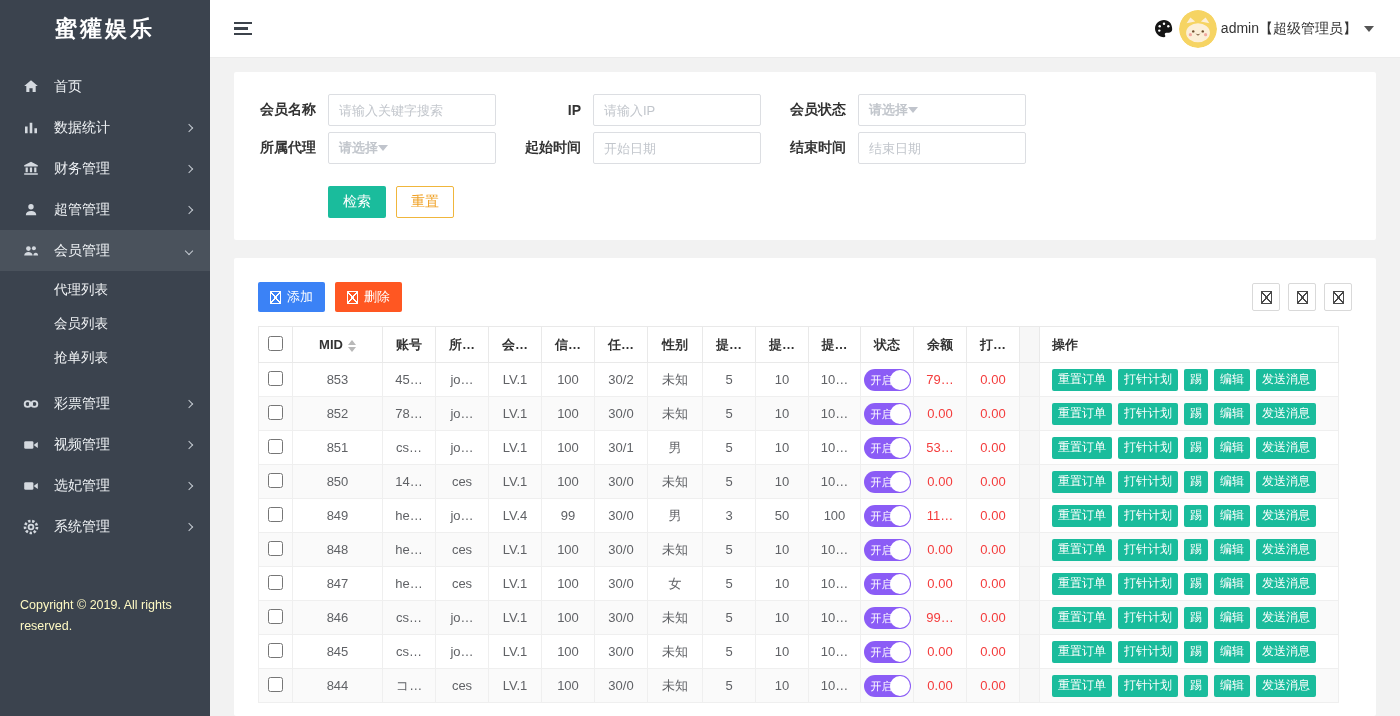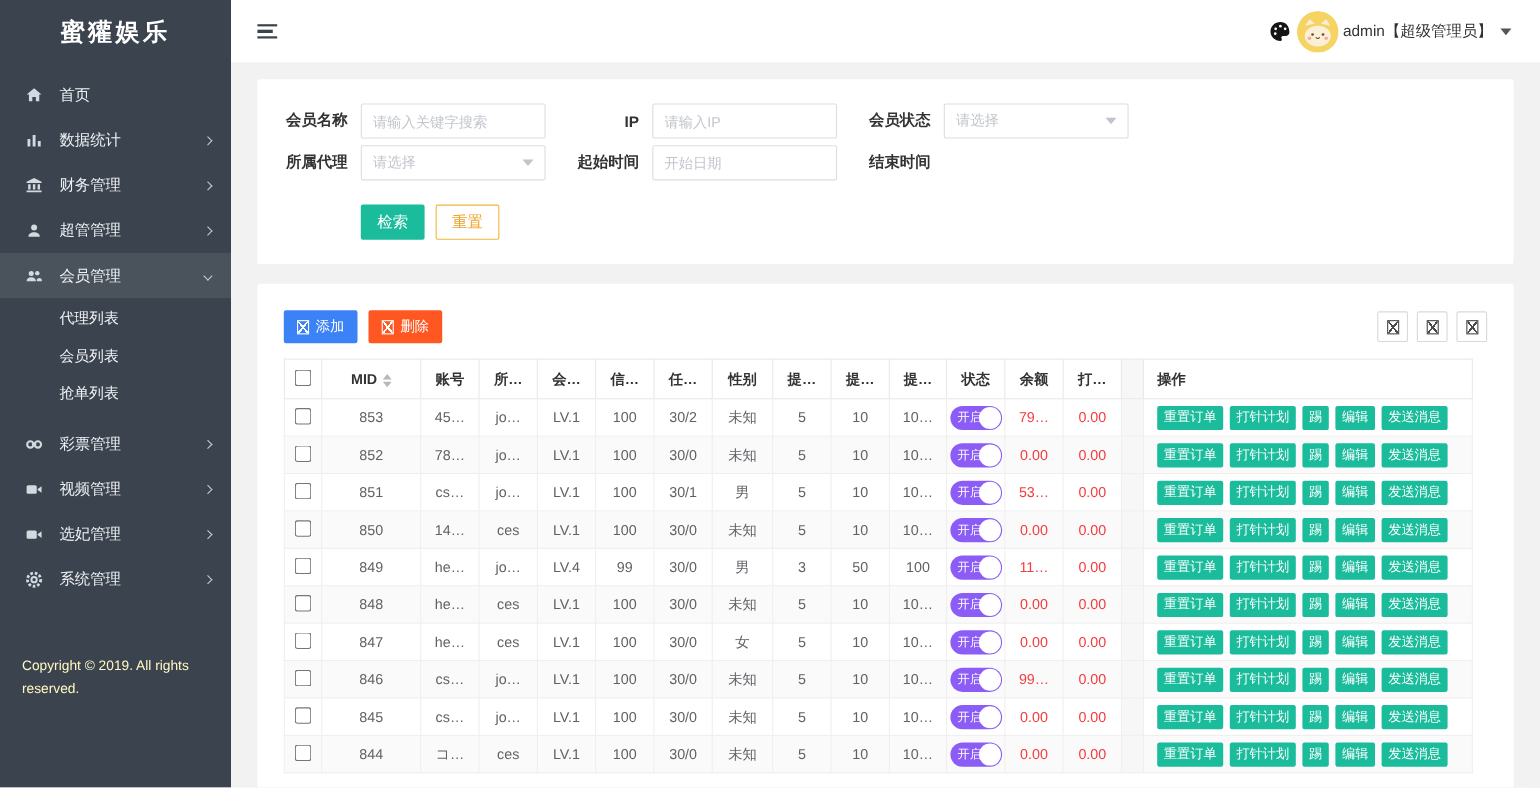--- a/index.html
+++ b/index.html
@@ -38,21 +38,21 @@
   .content { padding:14px 24px 0 24px; display:flex; flex-direction:column; flex:1; min-height:0; }
   .card { background:#fff; border-radius:2px; }
 
   
   .filter-card { padding:22px 24px 22px 24px; height:168px; flex-shrink:0; }
   .frow { display:flex; margin-bottom:6px; }
   .fg { display:flex; align-items:center; width:265px; margin-bottom:0; }
   .flabel { width:70px; text-align:right; padding-right:12px; font-size:14px; color:#333; font-weight:bold; flex-shrink:0; }
   .fctl { width:168px; height:32px; border:1px solid #dcdee2; border-radius:2px; font-size:13px; padding:0 10px; color:#555; outline:none; background:#fff; }
   .fctl::placeholder { color:#c2c6cc; }
-  .selectbox { display:inline-flex; align-items:center; justify-content:space-between; cursor:pointer; }
+  .selectbox { display:inline-flex; align-items:center; cursor:pointer;font-weight:bold; }
   .selectbox .ph { color:#c2c6cc; font-size:13px; }
   .sel-caret { width:0; height:0; border-left:5px solid transparent; border-right:5px solid transparent; border-top:6px solid #c0c4cc; }
   .btnrow { margin-top:22px; padding-left:70px; display:flex; gap:10px; }
   .btn { border:none; border-radius:2px; cursor:pointer; font-family:inherit; }
   .btn-search { width:58px; height:32px; background:#1abc9c; color:#fff; font-size:14px; }
   .btn-reset { width:58px; height:32px; background:#fff; border:1px solid #f0b63c; color:#f0a125; font-size:14px; }
 
   
   .table-card { margin-top:18px; padding:24px 24px 0 24px; flex:1; min-height:0; overflow:hidden; }
   .toolbar { display:flex; align-items:center; margin-bottom:14px; }
@@ -267,20 +267,21 @@
               <span class="ph">请选择</span>
               <i class="sel-caret"></i>
             </div>
           </div>
           <div class="fg">
             <label class="flabel">起始时间</label>
             <input class="fctl" type="text" placeholder="开始日期" style="">
           </div>
           <div class="fg">
             <label class="flabel">结束时间</label>
+            <input class="fctl" type="text" placeholder="结束日期" style="">
           </div>
         </div>
         <div class="btnrow">
           <button class="btn btn-search">检索</button>
           <button class="btn btn-reset">重置</button>
         </div>
       </section>
 
       <section class="card table-card">
         <div class="toolbar">

